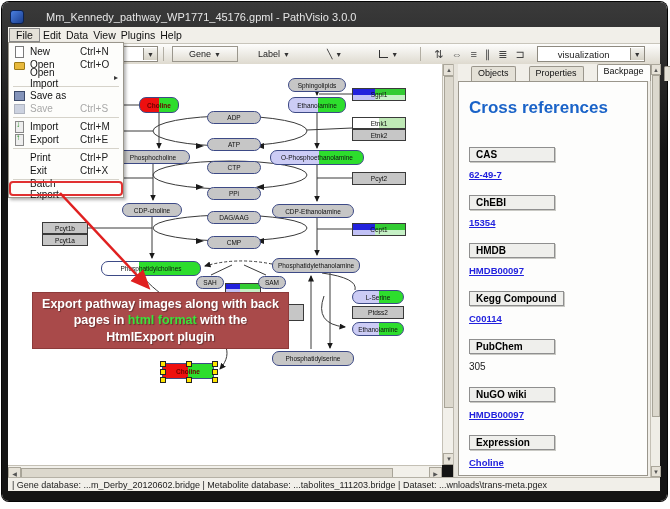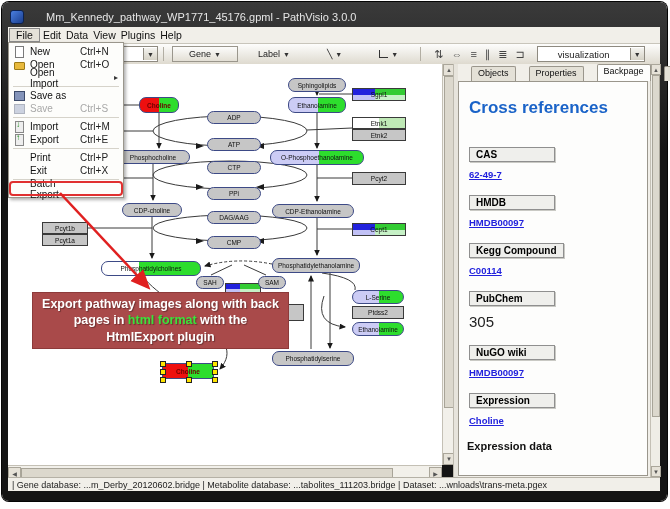--- a/index.html
+++ b/index.html
@@ -43,21 +43,21 @@
   .splitter{position:absolute;left:453px;top:64px;width:5px;height:413px;background:#e7e4dc;border-left:1px solid #bdb9ae}
   .sidebar{position:absolute;left:458px;top:64px;width:192px;height:413px;background:#f1efe9}
   .tabs{display:flex;height:17px;font-size:9px;color:#111;align-items:flex-end}
   .tab{border:1px solid #9a968c;border-bottom:none;background:#e4e1d7;padding:1px 6px 2px 6px;margin-left:13px;border-radius:2px 2px 0 0;height:11px}
   .tab.active{background:#fdfdfc;height:13px;position:relative;z-index:2}
   .sb-body{position:absolute;left:0;top:17px;width:190px;height:395px;background:#fdfdfc;border:1px solid #9a968c;overflow:hidden;box-sizing:border-box}
   .xheading{color:#1a63c8;font-weight:bold;font-size:17px;margin:16px 0 26px 10px}
   .xsec{margin:0 0 12px 10px}
   .xhead{display:inline-block;min-width:72px;border:1px solid #8f8f8f;background:#efefec;box-shadow:1px 1px 0 #c9c9c4;font-weight:bold;font-size:10px;padding:1px 6px;margin-bottom:7px}
   .xlink{color:#2222dd;text-decoration:underline;font-weight:bold;font-size:9.5px}
-  .xval{color:#222;font-size:15px}
+  .xval{color:#222;font-size:10px}
   .exphead{font-weight:bold;font-size:11px;color:#111;margin:14px 0 0 8px}
   .sbscroll{position:absolute;left:650px;top:64px;width:9px;height:413px;background:#efede6;border-left:1px solid #c4c0b5}
   
   .statusbar{position:absolute;left:8px;top:477px;width:652px;height:14px;background:#f1efe9;border-top:1px solid #b5b1a6;font-size:9px;color:#222;display:flex;align-items:center;padding-left:4px;box-sizing:border-box}
   
   .filemenu{position:absolute;left:8px;top:42px;width:112px;background:#fdfdfb;border:1px solid #9a968c;box-shadow:2px 2px 3px rgba(0,0,0,.3);z-index:50;padding:2px 1px;font-size:10px;color:#111}
   .mi{display:flex;align-items:center;height:13px;padding:0 4px}
   .mi .lab{flex:1;margin-left:5px}
   .mi .sc{width:38px;color:#222}
   .mi.dis .lab,.mi.dis .sc{color:#a8a8a8}
@@ -229,20 +229,21 @@
     <span class="tab">Objects</span>
     <span class="tab">Properties</span>
     <span class="tab active">Backpage</span>
     <span class="tab">Search</span>
     <span class="tab">Legend</span>
   </div>
   <div class="sb-body">
     <div class="xheading">Cross references</div>
     <div id="xref-list">
         <div class="xsec"><div class="xhead">CAS</div><div class="xlink">62-49-7</div></div>
+        <div class="xsec"><div class="xhead">ChEBI</div><div class="xlink">15354</div></div>
         <div class="xsec"><div class="xhead">HMDB</div><div class="xlink">HMDB00097</div></div>
         <div class="xsec"><div class="xhead">Kegg Compound</div><div class="xlink">C00114</div></div>
         <div class="xsec"><div class="xhead">PubChem</div><div class="xval">305</div></div>
         <div class="xsec"><div class="xhead">NuGO wiki</div><div class="xlink">HMDB00097</div></div>
         <div class="xsec"><div class="xhead">Expression</div><div class="xlink">Choline</div></div>
       </div>
     <div class="exphead">Expression data</div>
   </div>
 </div>
 <div class="sbscroll">

